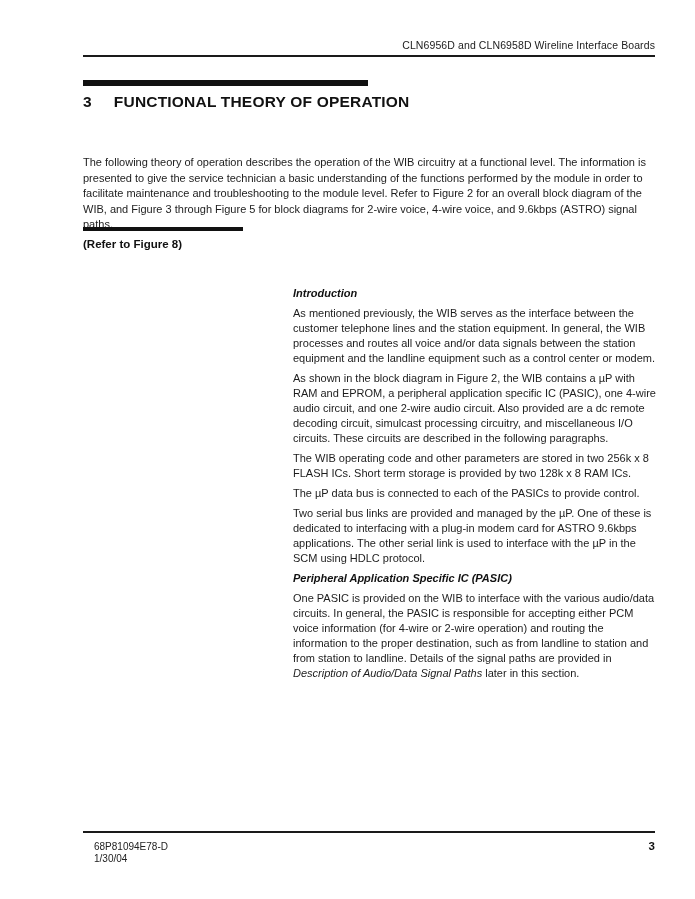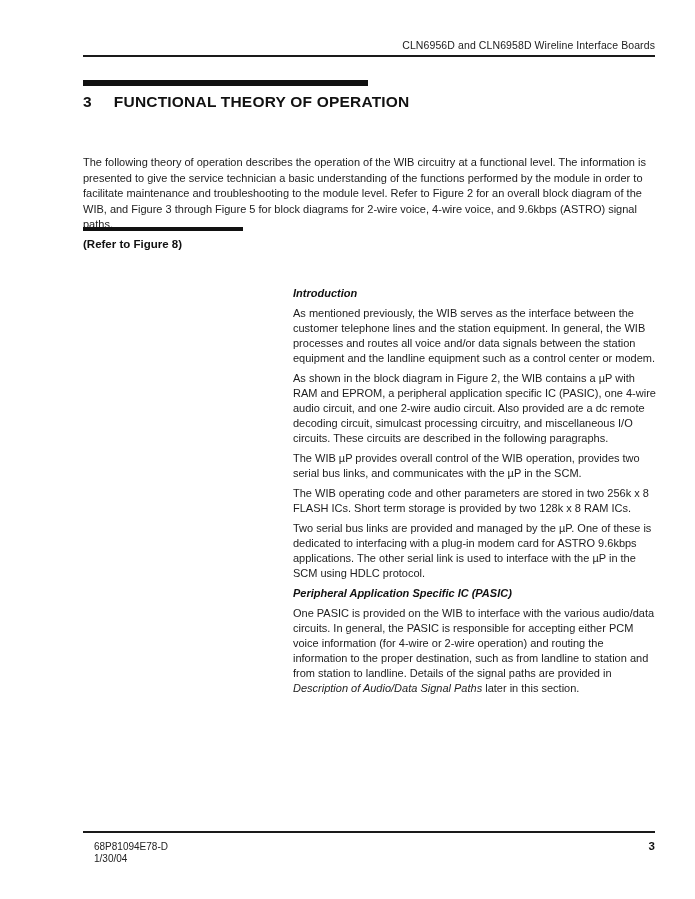--- a/index.html
+++ b/index.html
@@ -159,22 +159,22 @@
   <div class="sidebar-heading">
     <div>(Refer to Figure 8)</div>
   </div>
 
   <div class="col-right">
 
     <h3>Introduction</h3>
     <p>As mentioned previously, the WIB serves as the interface between the customer telephone lines and the station equipment. In general, the WIB processes and routes all voice and/or data signals between the station equipment and the landline equipment such as a control center or modem.</p>
     <p>As shown in the block diagram in Figure 2, the WIB contains a µP with RAM and EPROM, a peripheral application specific IC (PASIC), one 4-wire audio circuit, and one 2-wire audio circuit. Also provided are a dc remote decoding circuit, simulcast processing circuitry, and miscellaneous I/O circuits. These circuits are described in the following paragraphs.</p>
 
-    <p>The WIB µP provides overall control of the WIB operation, provides two serial bus links, and communicates with the µP in the SCM.</p>
     <p>The WIB operating code and other parameters are stored in two 256k x 8 FLASH ICs. Short term storage is provided by two 128k x 8 RAM ICs.</p>
+    <p>The µP data bus is connected to each of the PASICs to provide control.</p>
     <p>Two serial bus links are provided and managed by the µP. One of these is dedicated to interfacing with a plug-in modem card for ASTRO 9.6kbps applications. The other serial link is used to interface with the µP in the SCM using HDLC protocol.</p>
 
     <h3>Peripheral Application Specific IC (PASIC)</h3>
     <p>
       <span>One PASIC is provided on the WIB to interface with the various audio/data circuits. In general, the PASIC is responsible for accepting either PCM voice information (for 4-wire or 2-wire operation) and routing the information to the proper destination, such as from landline to station and from station to landline. Details of the signal paths are provided in </span><em>Description of Audio/Data Signal Paths</em><span> later in this section.</span>
     </p>
   </div>
 
   <div class="footer-rule"></div>
   <div class="footer-doc">

